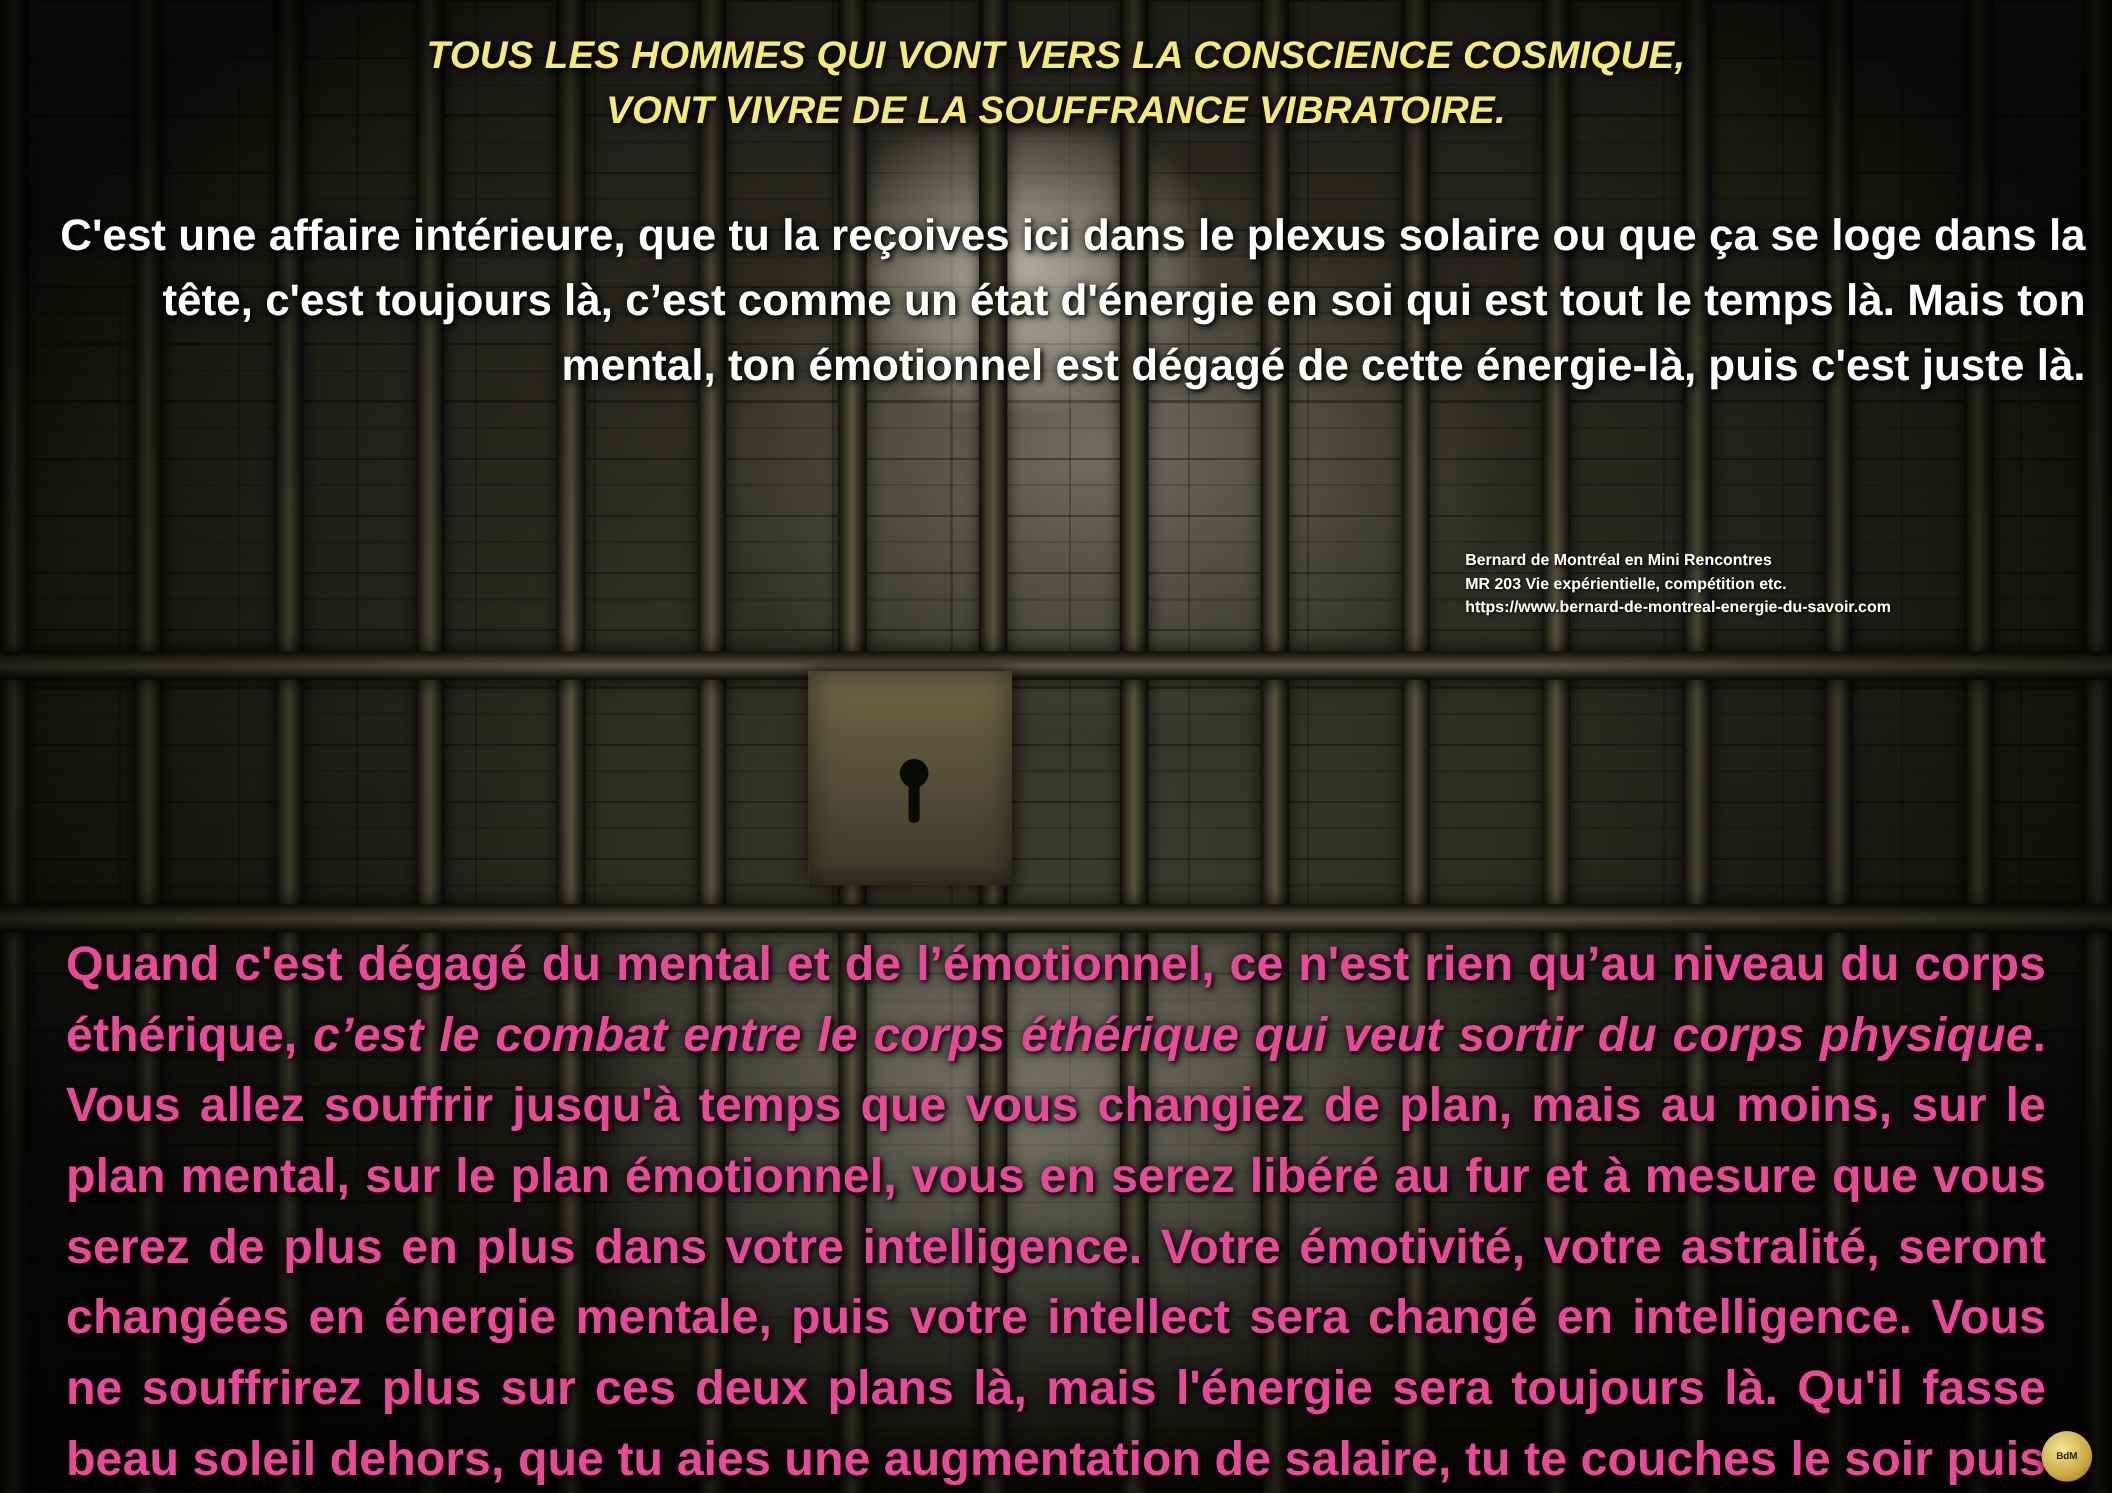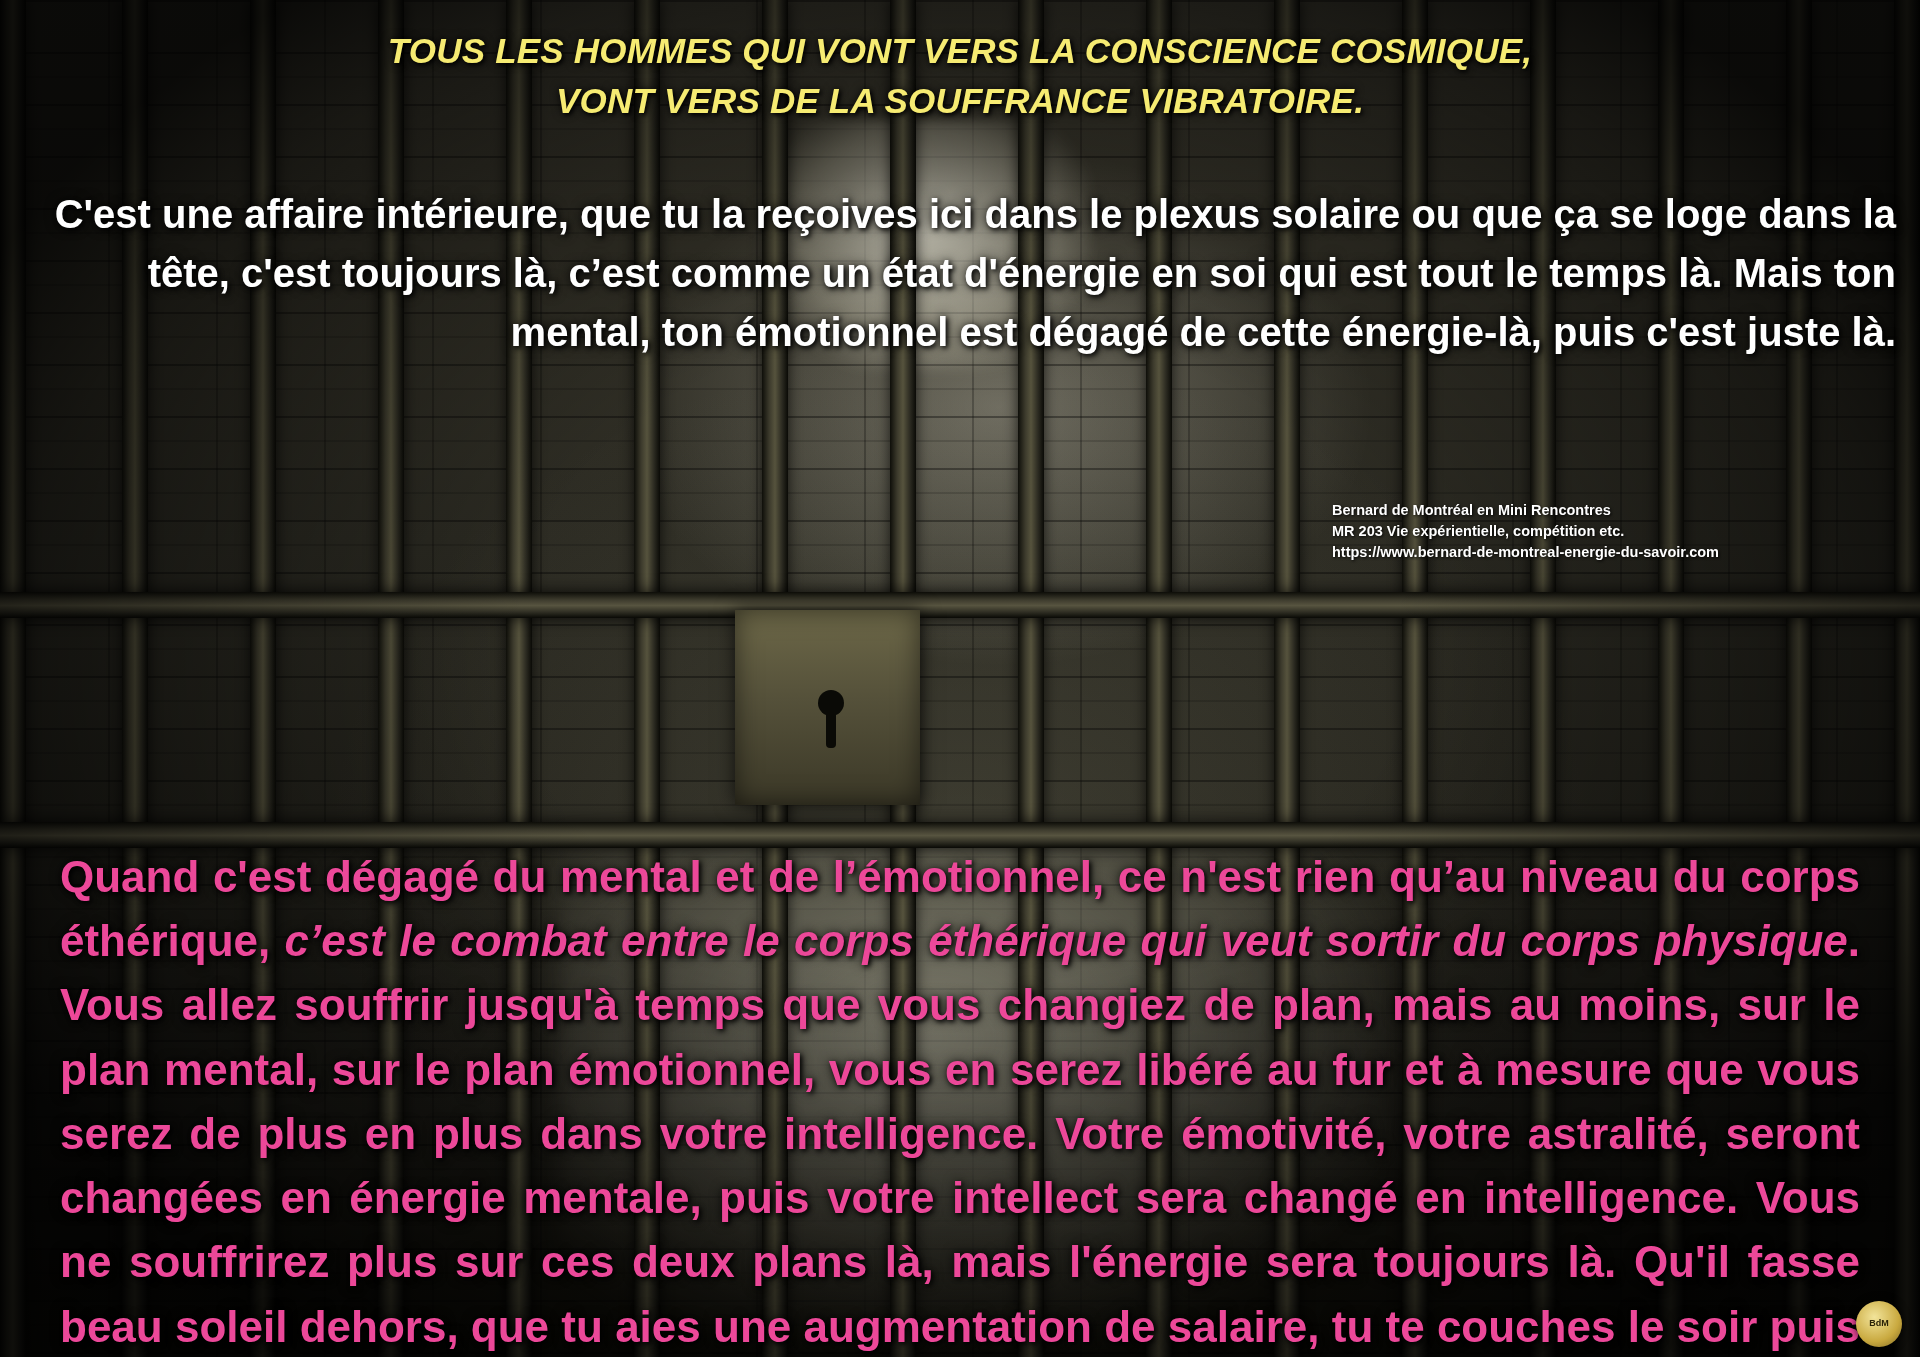--- a/index.html
+++ b/index.html
@@ -220,21 +220,21 @@
   </div>
 
   <div class="door-panel"></div>
   <div class="keyhole"></div>
   <div class="keyhole-stem"></div>
 
   <div class="bg-vignette"></div>
 
   <div class="title-block">
     <div class="title-line">TOUS LES HOMMES QUI VONT VERS LA CONSCIENCE COSMIQUE,</div>
-    <div class="title-line">VONT VERS DE LA SOUFFRANCE VIBRATOIRE.</div>
+    <div class="title-line">VONT VIVRE DE LA SOUFFRANCE VIBRATOIRE.</div>
   </div>
 
   <div class="para-top">C'est une affaire intérieure, que tu la reçoives ici dans le plexus solaire ou que ça se loge dans la tête, c'est toujours là, c’est comme un état d'énergie en soi qui est tout le temps là. Mais ton mental, ton émotionnel est dégagé de cette énergie-là, puis c'est juste là.</div>
 
   <div class="credit">
     <div>Bernard de Montréal en Mini Rencontres</div>
     <div>MR 203 Vie expérientielle, compétition etc.</div>
     <div>https://www.bernard-de-montreal-energie-du-savoir.com</div>
   </div>
 

